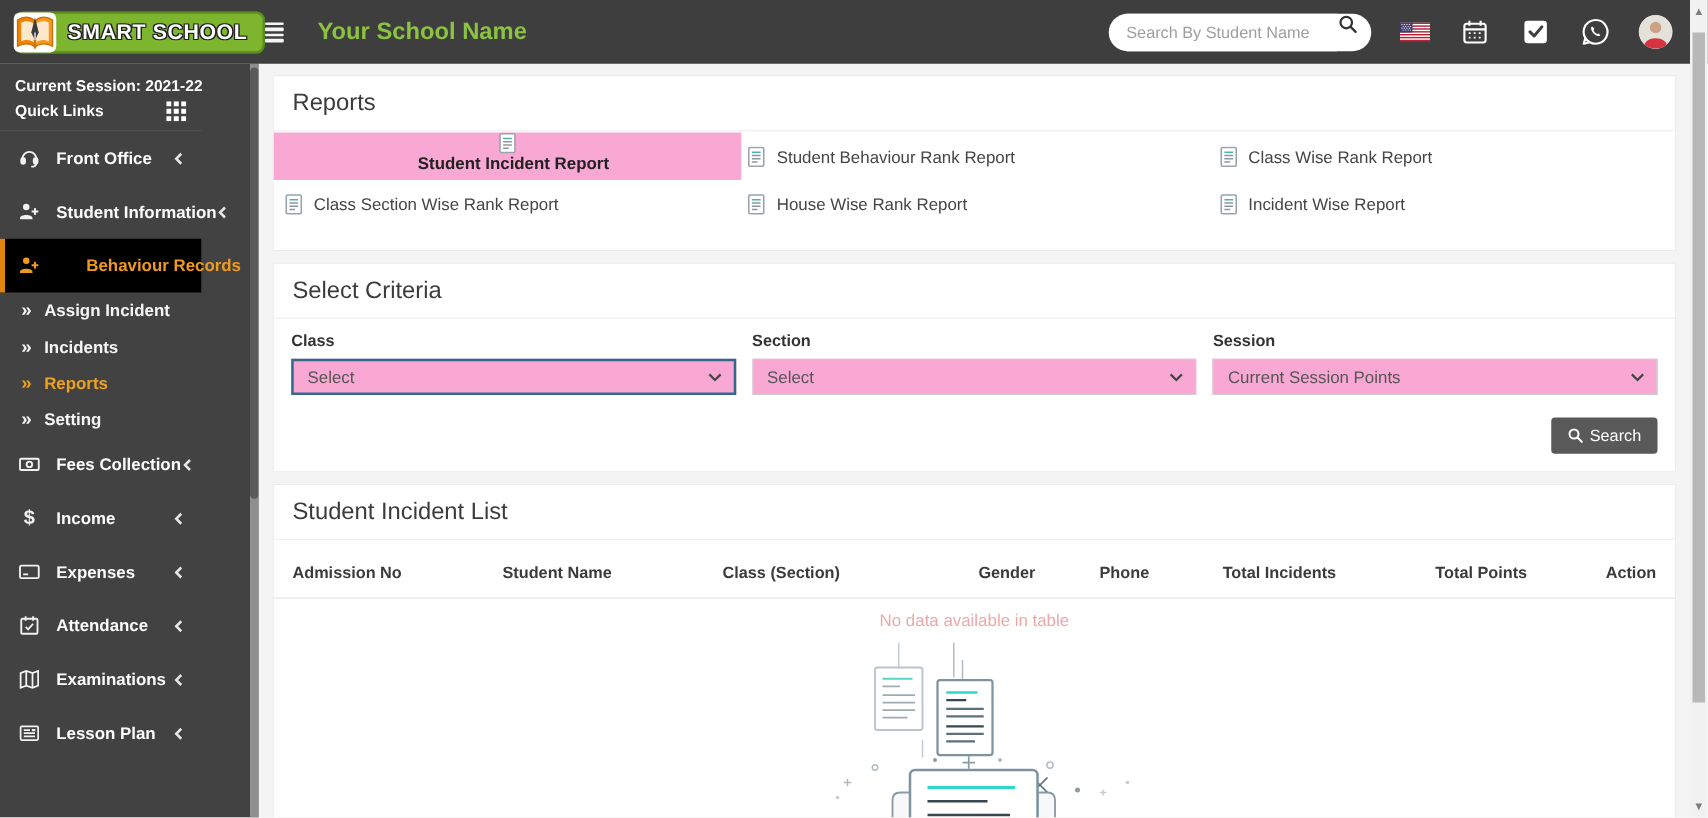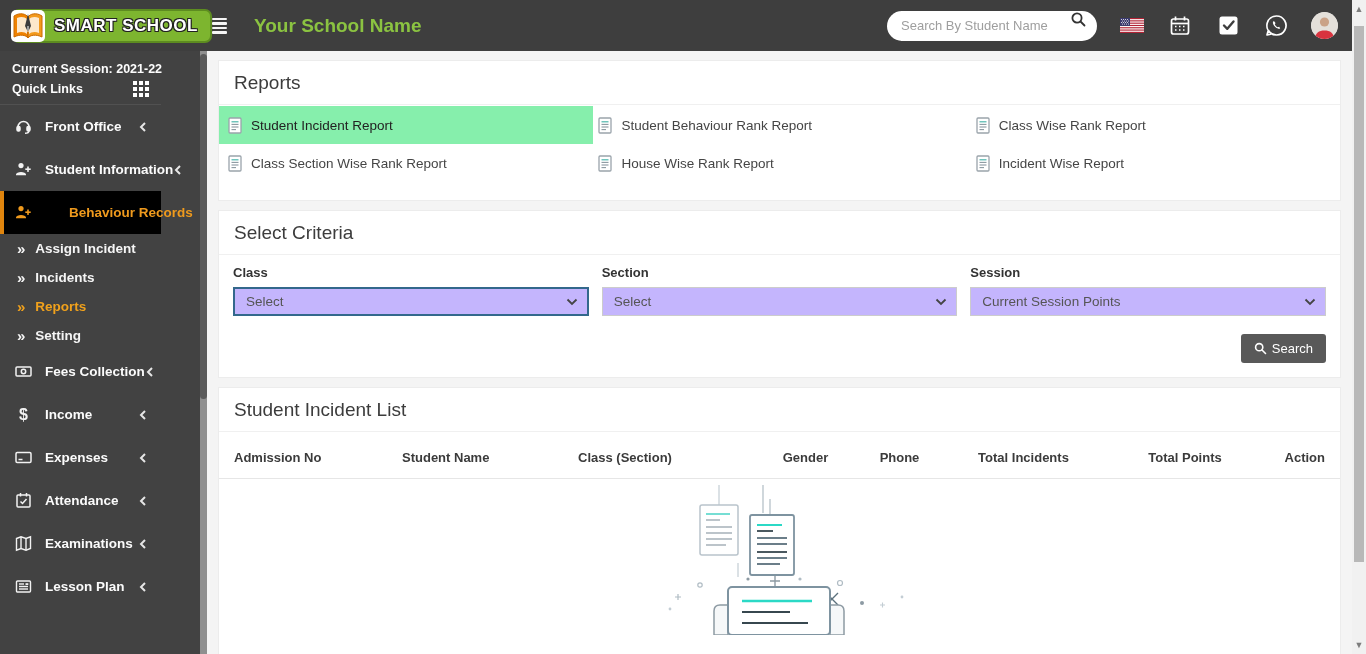--- a/index.html
+++ b/index.html
@@ -44,28 +44,28 @@
 
   
   .main { position:absolute; top:51px; left:207px; width:1145px; height:603px; background:#f4f4f4; overflow:hidden; }
   .card { background:#fff; margin:9px 11px 0 11px; border:1px solid #ececec; }
   .card-title { font-size:19px; color:#3c3c3c; padding:11px 15px 10px 15px; border-bottom:1px solid #f0f0f0; }
 
   
   .report-grid { display:grid; grid-template-columns: 33.4% 33.3% 33.3%; padding:1px 0 18px 0; }
   .report-item { height:38px; display:flex; align-items:center; padding-left:9px; cursor:pointer; font-size:13.5px; color:#454545; }
   .report-item .doc { margin-right:9px; display:flex; flex:0 0 auto; }
-  .report-item.active { background:#86efac; font-weight:normal; color:#222; }
+  .report-item.active { background:#f9a8d4; font-weight:bold; color:#222;flex-direction:column; }
   .report-grid .col2 { padding-left:5px; }
 
   
   .fields { display:flex; gap:13px; padding:10px 14px 0 14px; }
   .field { flex:1; }
   .field-label { font-size:13px; font-weight:bold; color:#333; margin-bottom:7px; }
-  .sel { position:relative; height:29px; background:#c4b5fd; border:1px solid #ccc; display:flex; align-items:center; padding:0 28px 0 11px; font-size:13.5px; color:#555; cursor:pointer; }
+  .sel { position:relative; height:29px; background:#f9a8d4; border:1px solid #ccc; display:flex; align-items:center; padding:0 28px 0 11px; font-size:13.5px; color:#555; cursor:pointer; }
   .sel.focused { border:2px solid #33688c; }
   .sel .chev { position:absolute; right:9px; top:50%; transform:translateY(-50%); display:flex; }
   .search-row { display:flex; justify-content:flex-end; padding:18px 14px 14px 14px; }
   .btn-search { display:flex; align-items:center; gap:5px; background:#595959; color:#fff; font-size:13px; padding:7px 13px; border:none; border-radius:3px; cursor:pointer; font-family:"Liberation Sans",sans-serif; }
 
   
   .card.list { height:420px; }
   .thead { display:flex; padding:18px 15px 13px 15px; border-bottom:1px solid #e6e6e6; font-size:13px; font-weight:bold; color:#3b3b3b;justify-content:space-between; }
   .th { white-space:nowrap; }
   .th.c1{width:168px;} .th.c2{width:176px;} .th.c3{width:180px;}
@@ -513,20 +513,21 @@
       <div class="thead">
         <div class="th c1">Admission No</div>
         <div class="th c2">Student Name</div>
         <div class="th c3">Class (Section)</div>
         <div class="th c4">Gender</div>
         <div class="th c5">Phone</div>
         <div class="th c6">Total Incidents</div>
         <div class="th c7">Total Points</div>
         <div class="th c8">Action</div>
       </div>
+      <div class="empty-text">No data available in table</div>
       <div class="illus">
         <svg width="300" height="150" viewBox="0 0 300 150">
 
           <line x1="89" y1="0" x2="89" y2="20" stroke="#c3cdd4" stroke-width="1.2"></line>
           <line x1="133" y1="0" x2="133" y2="28" stroke="#b0bcc4" stroke-width="1.2"></line>
           <line x1="140" y1="14" x2="140" y2="30" stroke="#b0bcc4" stroke-width="1.2"></line>
           <line x1="108" y1="78" x2="108" y2="92" stroke="#c3cdd4" stroke-width="1.2"></line>
 
           <rect x="70" y="20" width="38" height="50" rx="2" fill="#fff" stroke="#b9c4cb" stroke-width="1.5"></rect>
           <line x1="76" y1="29" x2="100" y2="29" stroke="#54d6c9" stroke-width="1.6"></line>

